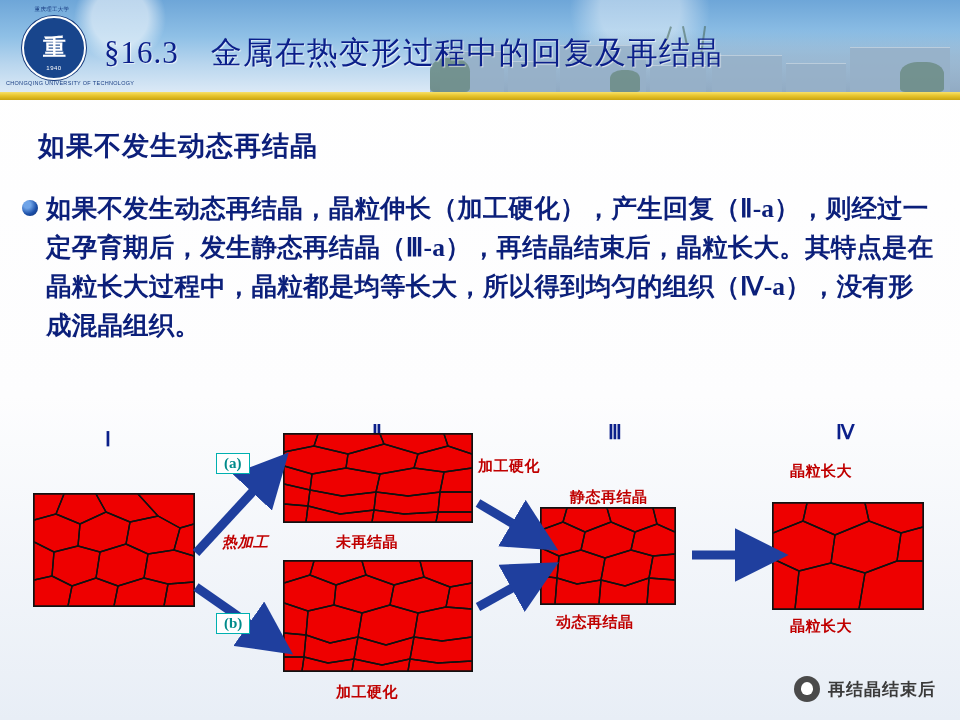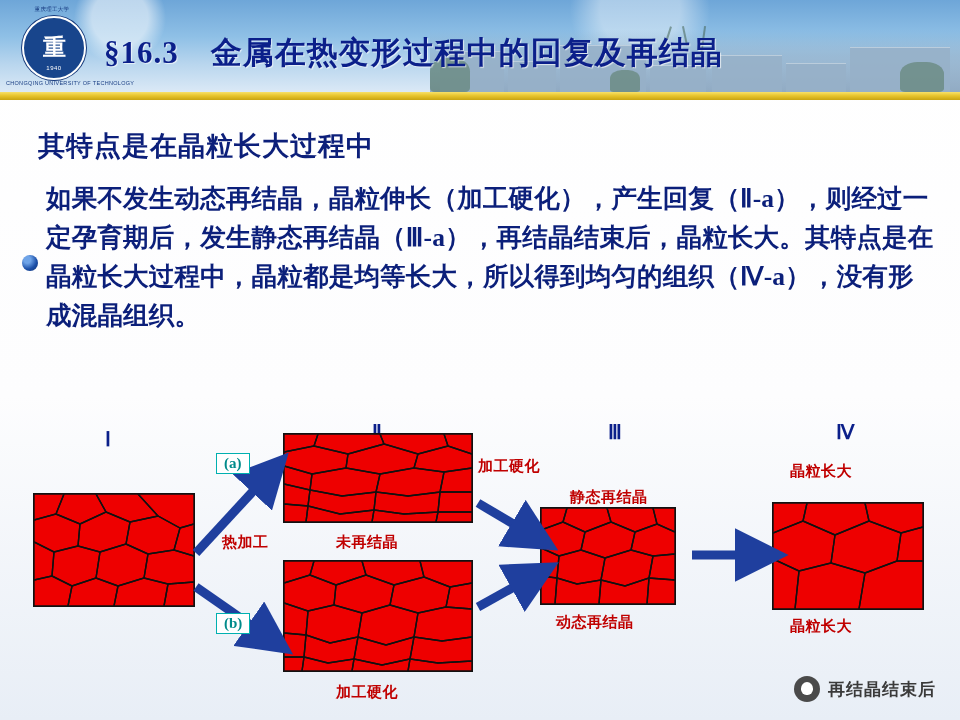--- a/index.html
+++ b/index.html
@@ -111,41 +111,41 @@
   }
   .logo-arc-top { top: 2px; }
   .logo-arc-bottom { bottom: 2px; }
   .slide-title {
     position: absolute;
     left: 104px; top: 32px;
     width: 800px;
     color: #0b1f8a;
     font-family: "Liberation Serif", serif;
     font-size: 31px;
-    font-weight: bold;
+    font-weight: normal;
     letter-spacing: 1px;
     text-shadow: 1px 1px 1px rgba(255,255,255,0.7);
     white-space: nowrap;
   }
   
   .subheading {
     position: absolute;
     left: 38px; top: 128px;
     color: #0c1f7a;
     font-family: "Liberation Serif", serif;
     font-size: 27px;
     font-weight: bold;
     letter-spacing: 1px;
   }
   .bullet-row {
     position: absolute;
-    left: 22px; top: 179px;
+    left: 22px; top: 189px;
     width: 912px;
     display: flex;
-    align-items: center;
+    align-items: flex-start;
   }
   .bullet-dot {
     flex: 0 0 auto;
     width: 16px; height: 16px;
     margin-top: 11px;
     margin-right: 8px;
     border-radius: 50%;
     background: radial-gradient(circle at 33% 30%, #6fa4e8 0 22%, #1b4fa8 60%, #10306e 100%);
   }
   .bullet-text {
@@ -263,21 +263,21 @@
         <div class="logo-glyph">重</div>
         <div class="logo-year">1940</div>
       </div>
       <div class="logo-arc-bottom">CHONGQING UNIVERSITY OF TECHNOLOGY</div>
     </div>
 
     <div class="slide-title">§16.3　金属在热变形过程中的回复及再结晶</div>
   </div>
   <div class="gold-rule"></div>
 
-  <div class="subheading">其特点是在晶粒长大过程中</div>
+  <div class="subheading">如果不发生动态再结晶</div>
 
   <div class="bullet-row">
     <div class="bullet-dot"></div>
     <div class="bullet-text">如果不发生动态再结晶，晶粒伸长（加工硬化），产生回复（Ⅱ-a），则经过一定孕育期后，发生静态再结晶（Ⅲ-a），再结晶结束后，晶粒长大。其特点是在晶粒长大过程中，晶粒都是均等长大，所以得到均匀的组织（Ⅳ-a），没有形成混晶组织。</div>
   </div>
 
   <div class="diagram">
 
     <div class="stage-label" style="left:105px; top:22px;">Ⅰ</div>
     <div class="stage-label" style="left:372px; top:15px;">Ⅱ</div>
@@ -409,21 +409,21 @@
         <line x1="196" y1="182" x2="268" y2="232"></line>
         <line x1="478" y1="98" x2="532" y2="130"></line>
         <line x1="478" y1="202" x2="532" y2="172"></line>
         <line x1="692" y1="150" x2="758" y2="150"></line>
       </g>
     </svg>
 
     <div class="box-label" style="left:216px; top:48px;">(a)</div>
     <div class="box-label" style="left:216px; top:208px;">(b)</div>
 
-    <div class="caption" style="left:222px; top:128px;">热加工</div>
+    <div class="caption" style="left:222px; top:128px;font-style:italic;">热加工</div>
     <div class="caption" style="left:478px; top:52px;">加工硬化</div>
     <div class="caption" style="left:336px; top:128px;">未再结晶</div>
     <div class="caption" style="left:336px; top:278px;">加工硬化</div>
     <div class="caption" style="left:570px; top:83px;">静态再结晶</div>
     <div class="caption" style="left:556px; top:208px;">动态再结晶</div>
     <div class="caption" style="left:790px; top:57px;">晶粒长大</div>
     <div class="caption" style="left:790px; top:212px;">晶粒长大</div>
   </div>
 
   <div class="footer-wm">

